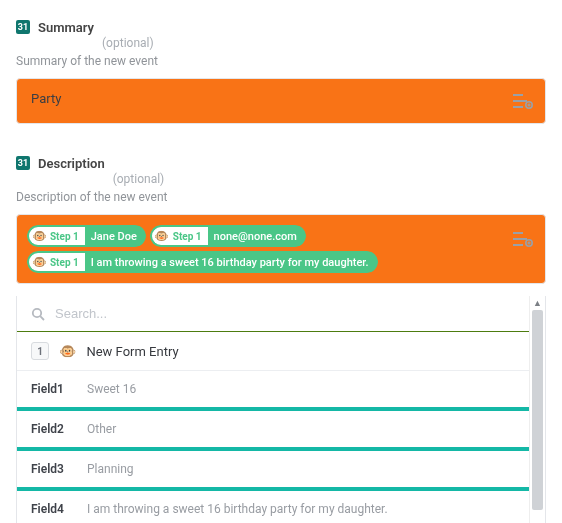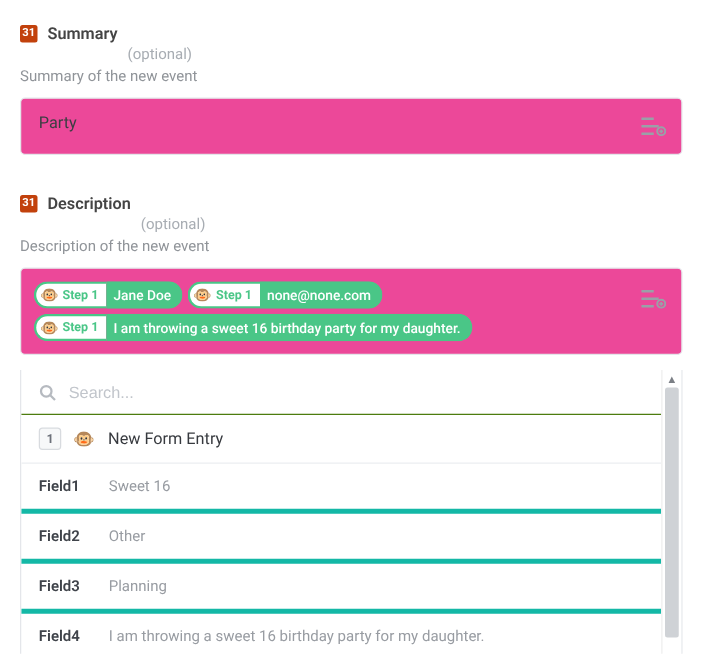--- a/index.html
+++ b/index.html
@@ -8,29 +8,29 @@
     background: #fff;
     width: 562px;
     height: 523px;
     overflow: hidden;
     color: #333;
     font-size: 13px;
   }
   .section { padding: 4px 16px 12px 16px; }
   .label-row { display: flex; align-items: center; gap: 8px; margin-bottom: 4px; }
   .cal-icon {
-    width: 14px; height: 14px; background: #c2410c; color: #fff;
+    width: 14px; height: 14px; background: #0f766e; color: #fff;
     border-radius: 2px; display: inline-flex; align-items: center; justify-content: center;
     font-size: 9px; font-weight: 700; position: relative;
   }
   .label-title { font-weight: 600; color: #444; font-size: 13px; }
   .label-opt { color: #a8adb3; font-size: 12px; margin-top: 32px; }
   .subtext { color: #909499; font-size: 12px; margin: 2px 0 10px 0; }
   .field-box {
-    border: 1px solid #e4e6ea; border-radius: 4px; background: #ec4899;
+    border: 1px solid #e4e6ea; border-radius: 4px; background: #f97316;
     position: relative; min-height: 46px;
     padding: 12px 48px 12px 14px;
   }
   .field-box.desc { min-height: 60px; padding: 10px 48px 10px 10px; }
   .field-icon {
     position: absolute; right: 8px; top: 50%; transform: translateY(-50%);
     width: 28px; height: 28px; display: flex; align-items: center; justify-content: center;
     color: #9aa0a8; cursor: pointer;
   }
   .field-box.desc .field-icon { top: 10px; transform: none; }

